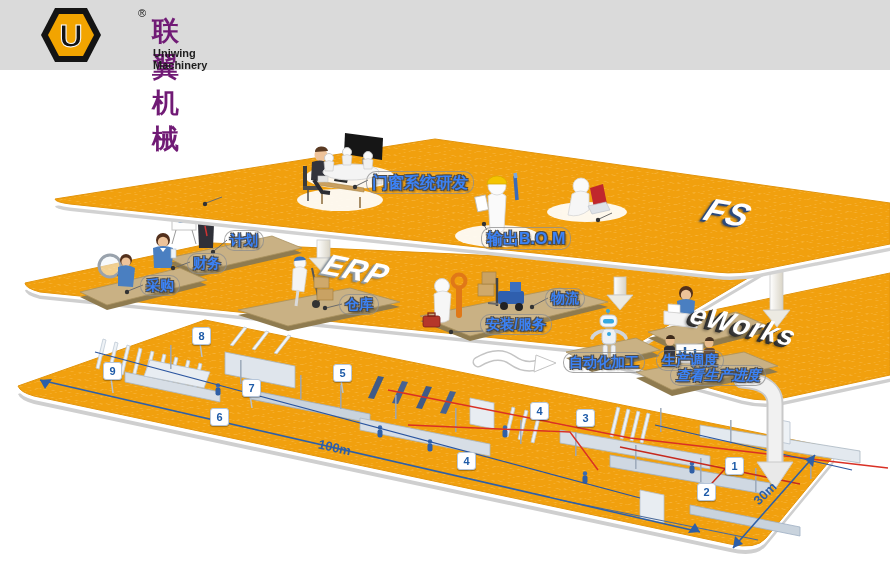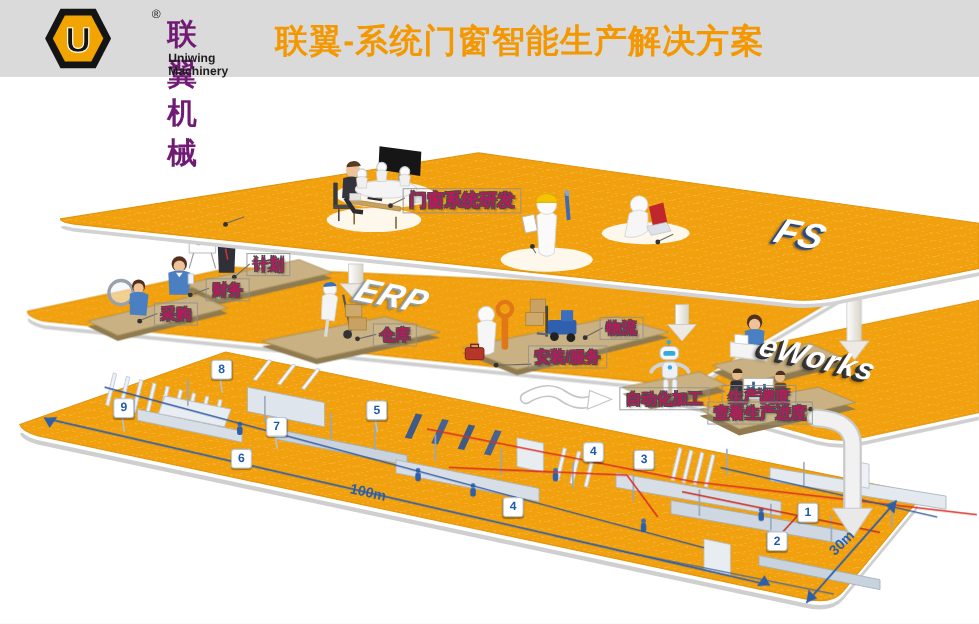--- a/index.html
+++ b/index.html
@@ -8,22 +8,22 @@
   
   .hdr{position:absolute;left:0;top:0;width:890px;height:70px;background:#dadada;z-index:20;}
   .brand{position:absolute;left:40px;top:5px;height:60px;}
   .brand-cn{position:absolute;left:112px;top:8px;font-size:27px;font-weight:900;color:#701a75;letter-spacing:3px;}
   .brand-en{position:absolute;left:113px;top:42px;font-size:11px;font-weight:bold;color:#1d1d1d;}
   .regmark{position:absolute;left:98px;top:2px;font-size:11px;color:#141414;}
   .title{position:absolute;left:250px;top:17px;font-size:30px;font-weight:900;color:#F39800;letter-spacing:1px;white-space:nowrap;}
   
   .scene{position:absolute;left:0;top:0;width:890px;height:567px;z-index:1;}
   
-  .lbl{position:absolute;z-index:6;color:#be185d;font-weight:bold;white-space:nowrap;
-       padding:0 5px;line-height:19px;border:1px solid rgba(140,140,140,.75);border-radius:0;
+  .lbl{position:absolute;z-index:6;color:#3b82f6;font-weight:bold;white-space:nowrap;
+       padding:0 5px;line-height:19px;border:1px solid rgba(140,140,140,.75);border-radius:10px;
        background:rgba(255,255,255,.05);
        text-shadow:-1px -1px 0 #4c4c4c,1px -1px 0 #4c4c4c,-1px 1px 0 #4c4c4c,1px 1px 0 #4c4c4c,2px 2px 2px rgba(0,0,0,.35);}
   .lbl-lg{font-size:16px;line-height:21px;}
   .lbl-md{font-size:14px;}
   
   .logo3d{position:absolute;z-index:5;font-weight:900;font-style:italic;color:#ffffff;white-space:nowrap;letter-spacing:1px;}
   .logo-fs{left:706px;top:194px;font-size:33px;transform:rotate(10deg) skewX(-14deg);
            text-shadow:-1px 1px 0 #2b4a7d,-2px 2px 0 #2b4a7d,-3px 3px 2px rgba(20,40,80,.55);}
   .logo-erp{left:324px;top:253px;font-size:30px;transform:rotate(11deg) skewX(-14deg);
            text-shadow:-1px 1px 0 #9aa4ac,-2px 2px 0 #8e98a2,-3px 3px 2px rgba(60,70,80,.4);}
@@ -399,33 +399,33 @@
     <div class="brand">
       <svg width="62" height="60" viewBox="0 0 62 60">
         <polygon points="1,30 15,3 47,3 61,30 47,57 15,57" fill="#141414"></polygon>
         <polygon points="8,30 19,9 43,9 54,30 43,51 19,51" fill="#F2A400"></polygon>
         <text x="31" y="42" text-anchor="middle" font-size="32" font-weight="900" font-family="Liberation Sans, sans-serif" fill="#141414" stroke="#ffffff" stroke-width="1">U</text>
       </svg>
       <span class="regmark">®</span>
       <div class="brand-cn">联翼机械</div>
       <div class="brand-en">Uniwing Machinery</div>
     </div>
-    <div class="title">联翼-系统门窗智能生产解决方案</div>
   </div>
 
   <div class="lbl lbl-lg" style="left:366px;top:171px;">门窗系统研发</div>
+  <div class="lbl lbl-lg" style="left:481px;top:227px;">输出B.O.M</div>
   <div class="lbl lbl-md" style="left:224px;top:230px;">计划</div>
   <div class="lbl lbl-md" style="left:187px;top:253px;">财务</div>
   <div class="lbl lbl-md" style="left:140px;top:275px;">采购</div>
   <div class="lbl lbl-md" style="left:339px;top:294px;">仓库</div>
   <div class="lbl lbl-md" style="left:545px;top:288px;">物流</div>
   <div class="lbl lbl-md" style="left:480px;top:314px;">安装/服务</div>
   <div class="lbl lbl-md" style="left:656px;top:314px;margin-top:36px;">生产调度</div>
   <div class="lbl lbl-md" style="left:563px;top:352px;">自动化加工</div>
-  <div class="lbl lbl-md" style="left:643px;top:365px;">查看生产进度</div>
+  <div class="lbl lbl-md" style="left:670px;top:365px;font-style:italic;">查看生产进度</div>
 
   <div class="logo3d logo-fs">FS</div>
   <div class="logo3d logo-erp">ERP</div>
   <div class="logo3d logo-eworks">eWorks</div>
 
   <div class="badge" style="left:725px;top:457px;">1</div>
   <div class="badge" style="left:697px;top:483px;">2</div>
   <div class="badge" style="left:576px;top:409px;">3</div>
   <div class="badge" style="left:530px;top:402px;">4</div>
   <div class="badge" style="left:457px;top:452px;">4</div>

